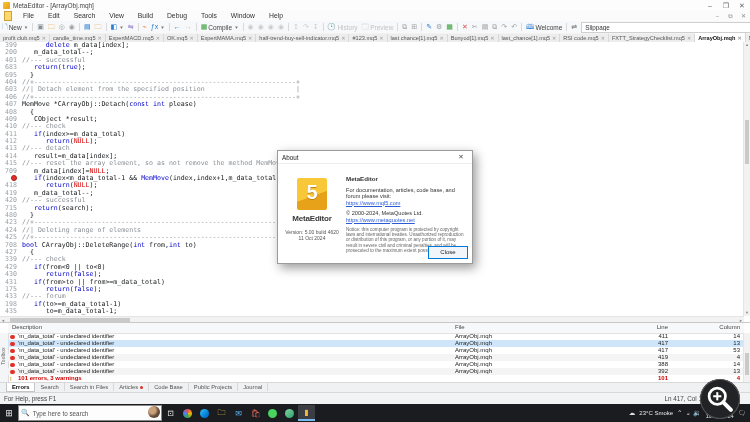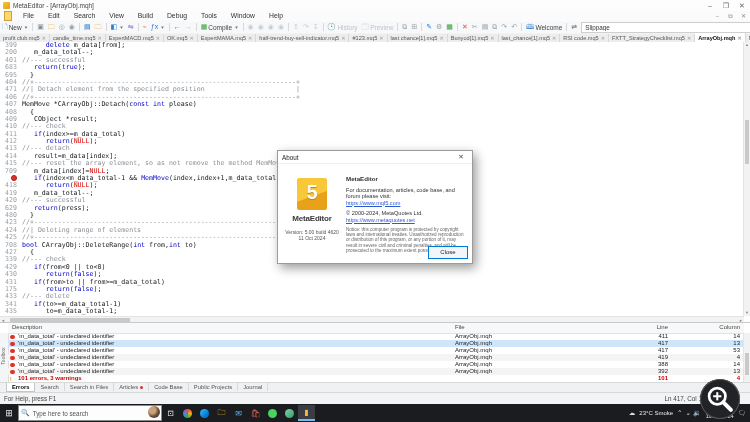--- a/index.html
+++ b/index.html
@@ -341,56 +341,56 @@
           <span class="x">✕</span>
         </span>
         <span class="etab">
           <span>MegaSpikes BBC-Mt5.mq5</span>
         </span>
       </span>
 
   </div>
 
   <div id="editor">
-      <div class="cl"><span class="gut">399</span><span class="code"><span class="p">      </span><span class="k">delete</span><span class="p"> m_data[from];</span></span></div>
+      <div class="cl"><span class="gut">399</span><span class="code"><span class="p">      </span><span class="k">delete</span><span class="p"> m_data[index];</span></span></div>
       <div class="cl"><span class="gut">200</span><span class="code"><span class="p">   m_data_total--;</span></span></div>
       <div class="cl"><span class="gut">401</span><span class="code"><span class="c">//--- successful</span></span></div>
       <div class="cl"><span class="gut">683</span><span class="code"><span class="p">   </span><span class="k">return</span><span class="p">(</span><span class="k">true</span><span class="p">);</span></span></div>
       <div class="cl"><span class="gut">695</span><span class="code"><span class="p">  }</span></span></div>
       <div class="cl"><span class="gut">404</span><span class="code"><span class="c">//+------------------------------------------------------------------+</span></span></div>
-      <div class="cl"><span class="gut">471</span><span class="code"><span class="c">//| Detach element from the specified position                       |</span></span></div>
+      <div class="cl"><span class="gut">603</span><span class="code"><span class="c">//| Detach element from the specified position                       |</span></span></div>
       <div class="cl"><span class="gut">406</span><span class="code"><span class="c">//+------------------------------------------------------------------+</span></span></div>
       <div class="cl"><span class="gut">407</span><span class="code"><span class="p">MemMove *CArrayObj::Detach(</span><span class="k">const</span><span class="p"> </span><span class="k">int</span><span class="p"> please)</span></span></div>
       <div class="cl"><span class="gut">408</span><span class="code"><span class="p">  {</span></span></div>
       <div class="cl"><span class="gut">409</span><span class="code"><span class="p">   CObject *result;</span></span></div>
       <div class="cl"><span class="gut">410</span><span class="code"><span class="c">//--- check</span></span></div>
       <div class="cl"><span class="gut">411</span><span class="code"><span class="p">   </span><span class="k">if</span><span class="p">(index&gt;=m_data_total)</span></span></div>
       <div class="cl"><span class="gut">412</span><span class="code"><span class="p">      </span><span class="k">return</span><span class="p">(</span><span class="r">NULL</span><span class="p">);</span></span></div>
       <div class="cl"><span class="gut">413</span><span class="code"><span class="c">//--- detach</span></span></div>
       <div class="cl"><span class="gut">414</span><span class="code"><span class="p">   result=m_data[index];</span></span></div>
       <div class="cl"><span class="gut">415</span><span class="code"><span class="c">//--- reset the array element, so as not remove the method MemMove</span></span></div>
       <div class="cl"><span class="gut">709</span><span class="code"><span class="p">   m_data[index]=</span><span class="r">NULL</span><span class="p">;</span></span></div>
       <div class="cl"><span class="gut"><span class="errdot"></span></span><span class="code"><span class="p">   </span><span class="k">if</span><span class="p">(index&lt;m_data_total-1 &amp;&amp; </span><span class="k">MemMove</span><span class="p">(index,index+1,m_data_total-index-1)</span></span></div>
       <div class="cl"><span class="gut">418</span><span class="code"><span class="p">      </span><span class="k">return</span><span class="p">(</span><span class="r">NULL</span><span class="p">);</span></span></div>
       <div class="cl"><span class="gut">419</span><span class="code"><span class="p">   m_data_total--;</span></span></div>
       <div class="cl"><span class="gut">420</span><span class="code"><span class="c">//--- successful</span></span></div>
-      <div class="cl"><span class="gut">629</span><span class="code"><span class="p">   </span><span class="k">return</span><span class="p">(press);</span></span></div>
+      <div class="cl"><span class="gut">715</span><span class="code"><span class="p">   </span><span class="k">return</span><span class="p">(search);</span></span></div>
       <div class="cl"><span class="gut">480</span><span class="code"><span class="p">  }</span></span></div>
       <div class="cl"><span class="gut">423</span><span class="code"><span class="c">//+------------------------------------------------------------------+</span></span></div>
       <div class="cl"><span class="gut">424</span><span class="code"><span class="c">//| Deleting range of elements                                       |</span></span></div>
       <div class="cl"><span class="gut">425</span><span class="code"><span class="c">//+------------------------------------------------------------------+</span></span></div>
       <div class="cl"><span class="gut">708</span><span class="code"><span class="k">bool</span><span class="p"> CArrayObj::DeleteRange(</span><span class="k">int</span><span class="p"> from,</span><span class="k">int</span><span class="p"> to)</span></span></div>
       <div class="cl"><span class="gut">427</span><span class="code"><span class="p">  {</span></span></div>
       <div class="cl"><span class="gut">339</span><span class="code"><span class="c">//--- check</span></span></div>
       <div class="cl"><span class="gut">429</span><span class="code"><span class="p">   </span><span class="k">if</span><span class="p">(from&lt;0 || to&lt;0)</span></span></div>
       <div class="cl"><span class="gut">430</span><span class="code"><span class="p">      </span><span class="k">return</span><span class="p">(</span><span class="k">false</span><span class="p">);</span></span></div>
       <div class="cl"><span class="gut">431</span><span class="code"><span class="p">   </span><span class="k">if</span><span class="p">(from&gt;to || from&gt;=m_data_total)</span></span></div>
       <div class="cl"><span class="gut">175</span><span class="code"><span class="p">      </span><span class="k">return</span><span class="p">(</span><span class="k">false</span><span class="p">);</span></span></div>
-      <div class="cl"><span class="gut">433</span><span class="code"><span class="c">//--- delete</span></span></div>
-      <div class="cl"><span class="gut">341</span><span class="code"><span class="p">   </span><span class="k">if</span><span class="p">(to&gt;=m_data_total-1)</span></span></div>
+      <div class="cl"><span class="gut">433</span><span class="code"><span class="c">//--- forum</span></span></div>
+      <div class="cl"><span class="gut">198</span><span class="code"><span class="p">   </span><span class="k">if</span><span class="p">(to&gt;=m_data_total-1)</span></span></div>
       <div class="cl"><span class="gut">435</span><span class="code"><span class="p">      to=m_data_total-1;</span></span></div>
     </div>
   <div id="vscroll">
     <span class="scr-arrow" style="top:0;left:1px;">▲</span>
     <div id="vthumb"></div>
     <span class="scr-arrow" style="bottom:0;left:1px;">▼</span>
   </div>
   <div id="hscroll">
     <span class="scr-arrow" style="left:1px;top:1px;">◄</span>
     <div id="hthumb"></div>

